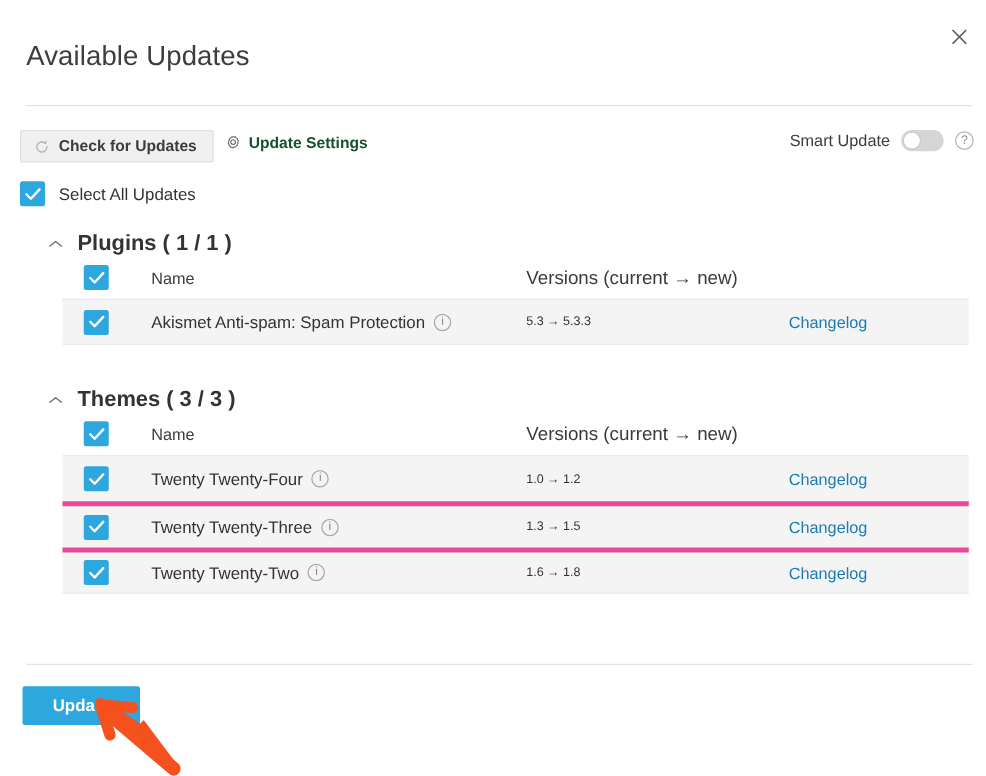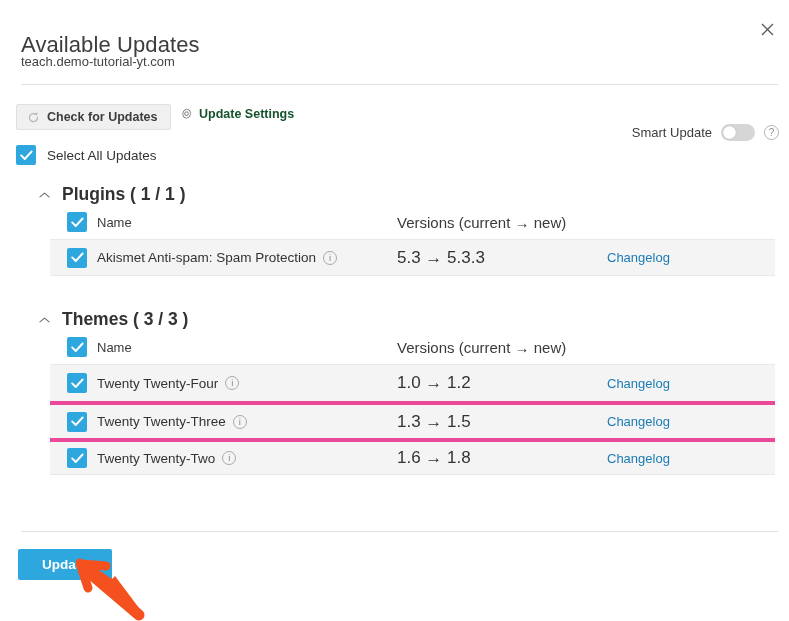--- a/index.html
+++ b/index.html
@@ -65,21 +65,21 @@
   .update-settings-link {
     position: absolute; left: 180px; top: 3px;
     display: flex; align-items: flex-end; gap: 6px;
     font-size: 12.5px; font-weight: bold;
     color: #14532d;
     cursor: pointer;
   }
   .gear-icon { width: 13px; height: 13px; display: block; }
 
   .smart-update-wrap {
-    position: absolute; right: 10px; top: 20px;
+    position: absolute; right: 10px; top: 0;
     display: flex; align-items: center; gap: 9px;
   }
   .smart-update-label { font-size: 13px; color: #3c3c3c; }
   .toggle {
     width: 34px; height: 17px;
     border-radius: 9px;
     background: #d6d6d6;
     position: relative;
     cursor: pointer;
     flex: none;
@@ -136,26 +136,26 @@
   }
   .row.head { background: #ffffff; height: 34px; }
   .row.data { background: #f4f4f4; }
   .row.data + .row.data { border-top: 4px solid #ec4899; }
   .row.data.first { border-top: 1px solid #e9e9e9; }
   .row.data.last { border-bottom: 1px solid #e9e9e9; }
   .cell-cbx { width: 47px; padding-left: 17px; display: flex; align-items: center; }
   .cell-name {
     width: 300px;
     font-size: 13.5px; color: #333333;
-    display: flex; align-items: center; gap: 7px;
+    display: flex; align-items: center; gap: 7px; margin-left: 24px;
   }
   .row.head .cell-name { font-size: 13px; color: #3a3a3a; }
   .cell-ver {
     width: 210px;
-    font-size: 17px; color: #333333;
+    font-size: 10px; color: #333333;
   }
   .row.head .cell-ver { font-size: 15px; color: #3a3a3a; }
   .cell-log {
     font-size: 13px; color: #1b7bb5; cursor: pointer;
   }
   .info-icon {
     width: 14px; height: 14px; border-radius: 50%;
     border: 1px solid #a9a9a9; color: #888888;
     font-size: 9.5px; line-height: 12px; text-align: center;
     font-style: normal;
@@ -180,21 +180,20 @@
     position: absolute; left: 76px; top: 556px;
     pointer-events: none;
   }
 </style>
 </head>
 <body>
 
 <div id="page">
 
   <div class="dialog-title">Available Updates</div>
-  <div class="dialog-subtitle">teach.demo-tutorial-yt.com</div>
 
   <div class="close-btn">
     <svg width="13" height="13" viewBox="0 0 13 13" aria-hidden="true">
       <path d="M1 1 L12 12 M12 1 L1 12" stroke="#5a5a5a" stroke-width="1.3" fill="none"></path>
     </svg>
   </div>
 
   <div class="hdr-rule"></div>
 
   <div class="toolbar">

